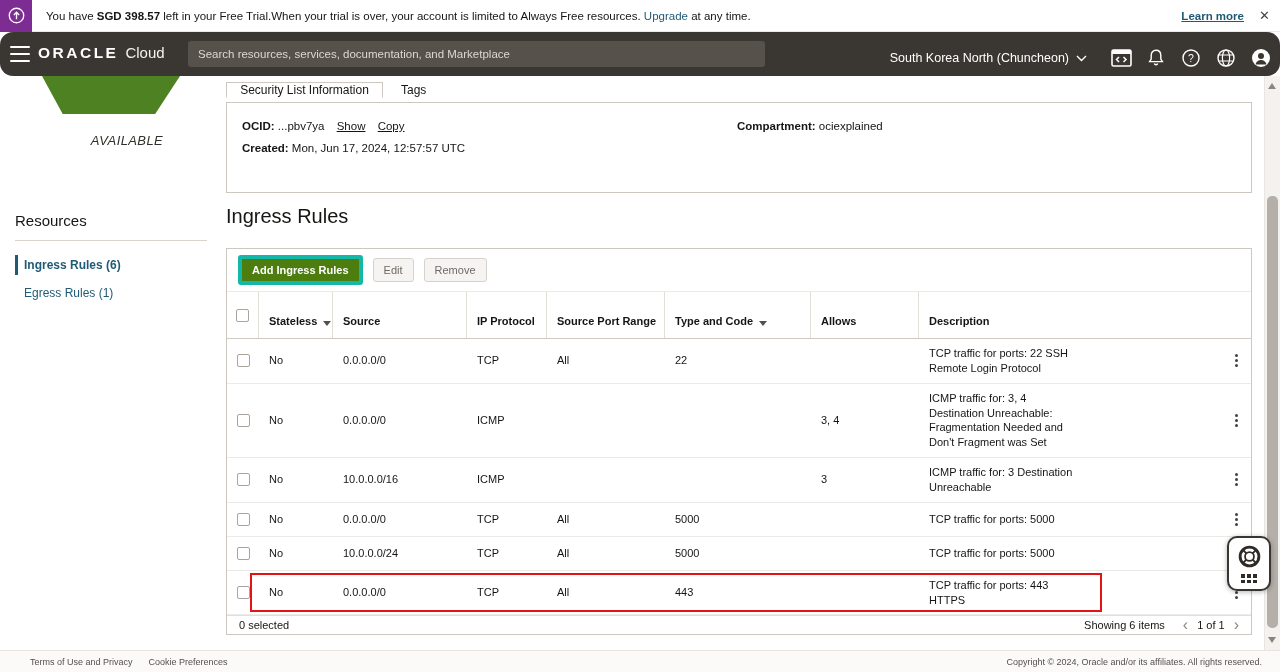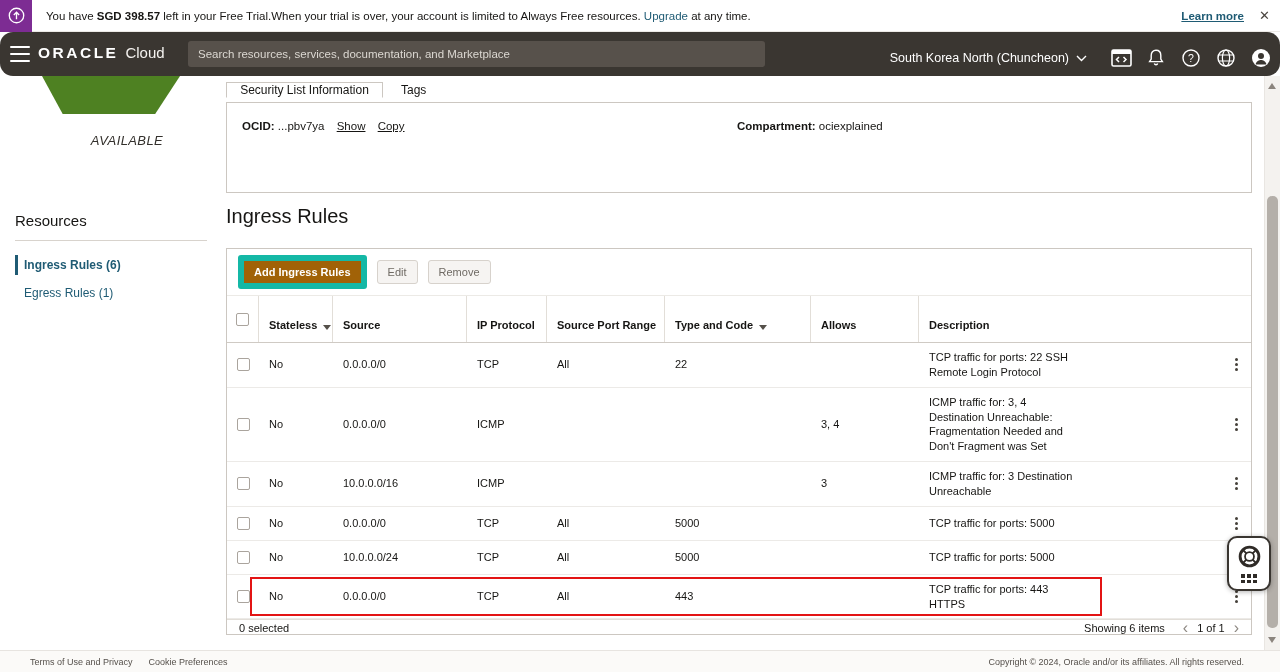--- a/index.html
+++ b/index.html
@@ -49,21 +49,21 @@
   .info-panel { position:absolute; left:226px; top:102px; width:1026px; height:91px; border:1px solid #ccc7c1; background:#fff; z-index:2; }
   .info-grid { padding:17px 15px; display:grid; grid-template-columns:495px 1fr; row-gap:10px; font-size:11.5px; color:#161513; }
   .meta-link { text-decoration:underline; margin-left:9px; cursor:pointer; color:#161513; }
 
   
   .section-title { position:absolute; left:226px; top:205px; font-size:20px; color:#161513; font-weight:400; }
   .table-panel { position:absolute; left:226px; top:248px; width:1026px; height:387px; border:1px solid #ccc7c1; background:#fff;
     display:flex; flex-direction:column; --cols:32px 74px 134px 80px 118px 146px 108px 162px 1fr 30px; }
   .toolbar { padding:6px 11px; display:flex; gap:10px; align-items:center; }
   .btn { border-radius:3px; font-size:11px; padding:5px 10px; cursor:pointer; font-family:inherit; }
-  .btn-primary { background:#a16207; color:#fff; border:6px solid #14b8a6; font-weight:bold; }
+  .btn-primary { background:#4d7c0f; color:#fff; border:4px solid #14b8a6; font-weight:bold; }
   .btn-secondary { background:#f6f4f2; color:#6f6a64; border:1px solid #d7d2cc; }
 
   .hdr { display:grid; grid-template-columns:var(--cols); border-bottom:1px solid #cfcac4; border-top:1px solid #eceae6; min-height:48px; }
   .hdr > div { border-right:1px solid #e2ded8; display:flex; align-items:flex-end; padding:6px 5px 9px 10px;
     font-size:11px; font-weight:bold; color:#161513; line-height:1.25; }
   .hdr > div:last-child, .hdr > div:nth-last-child(2) { border-right:none; }
   .hdr > .th-check { align-items:center; justify-content:center; padding:6px 0; }
   .caret { width:0; height:0; border-left:4px solid transparent; border-right:4px solid transparent; border-top:5px solid #55504a;
     margin:0 0 3px 6px; flex:none; }
 
@@ -95,21 +95,21 @@
     border-bottom:6px solid #8b857e; cursor:pointer; }
   .sb-down { position:absolute; bottom:7px; left:3px; width:0; height:0; border-left:4.5px solid transparent; border-right:4.5px solid transparent;
     border-top:6px solid #8b857e; cursor:pointer; }
   .sb-thumb { position:absolute; top:120px; left:2px; width:11px; height:432px; background:#b4afa9; border-radius:5px; cursor:pointer; }
 
   
   .page-footer { position:absolute; left:0; top:650px; width:1280px; height:22px; background:#fbfaf8; border-top:1px solid #e7e4e0;
     display:flex; align-items:center; font-size:9px; color:#55504b; z-index:6; }
   .pf-links { margin-left:30px; display:flex; gap:16px; }
   .pf-links span { cursor:pointer; }
-  .pf-copy { margin-left:auto; margin-right:36px; }
+  .pf-copy { margin-left:auto; margin-right:18px; }
 </style>
 </head>
 <body>
 
 <div class="stage">
 
   <div class="trial-banner">
     <div class="banner-badge" style="background: rgb(125, 44, 147);">
       <svg width="19" height="19" viewBox="0 0 20 20">
         <circle cx="10" cy="10" r="7.6" fill="none" stroke="#fff" stroke-width="1.4"></circle>
@@ -199,20 +199,24 @@
     <div class="info-grid">
       <div>
         <b>OCID:</b>
         <span>...pbv7ya</span>
         <a class="meta-link">Show</a>
         <a class="meta-link">Copy</a>
       </div>
       <div>
         <b>Compartment:</b>
         <span>ociexplained</span>
+      </div>
+      <div>
+        <b>Created:</b>
+        <span>Mon, Jun 17, 2024, 12:57:57 UTC</span>
       </div>
       <div></div>
     </div>
   </div>
 
   <div class="section-title">Ingress Rules</div>
 
   <div class="table-panel">
     <div class="toolbar">
       <button class="btn btn-primary">Add Ingress Rules</button>

